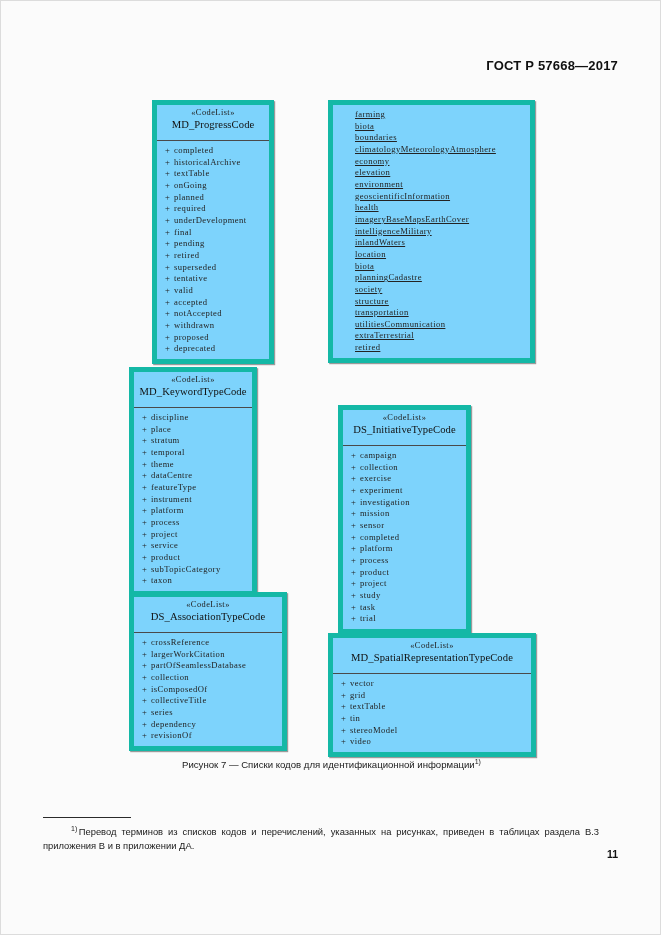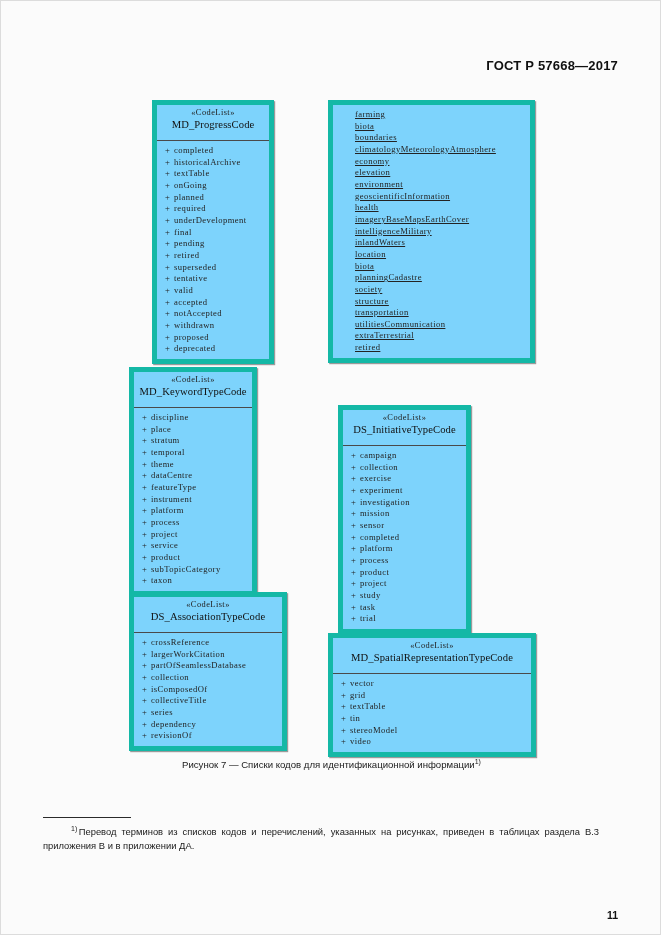--- a/index.html
+++ b/index.html
@@ -150,21 +150,21 @@
     font-size: 7px;
     vertical-align: super;
     margin-left: 28px;
     margin-right: 1.5px;
   }
 
   
   .page-number {
     position: absolute;
     right: 42px;
-    top: 908px;
+    top: 847px;
     font-family: "Liberation Sans", sans-serif;
     font-weight: bold;
     font-size: 10.5px;
     color: #111;
   }
 </style>
 </head>
 <body>
 
 <div class="page">

